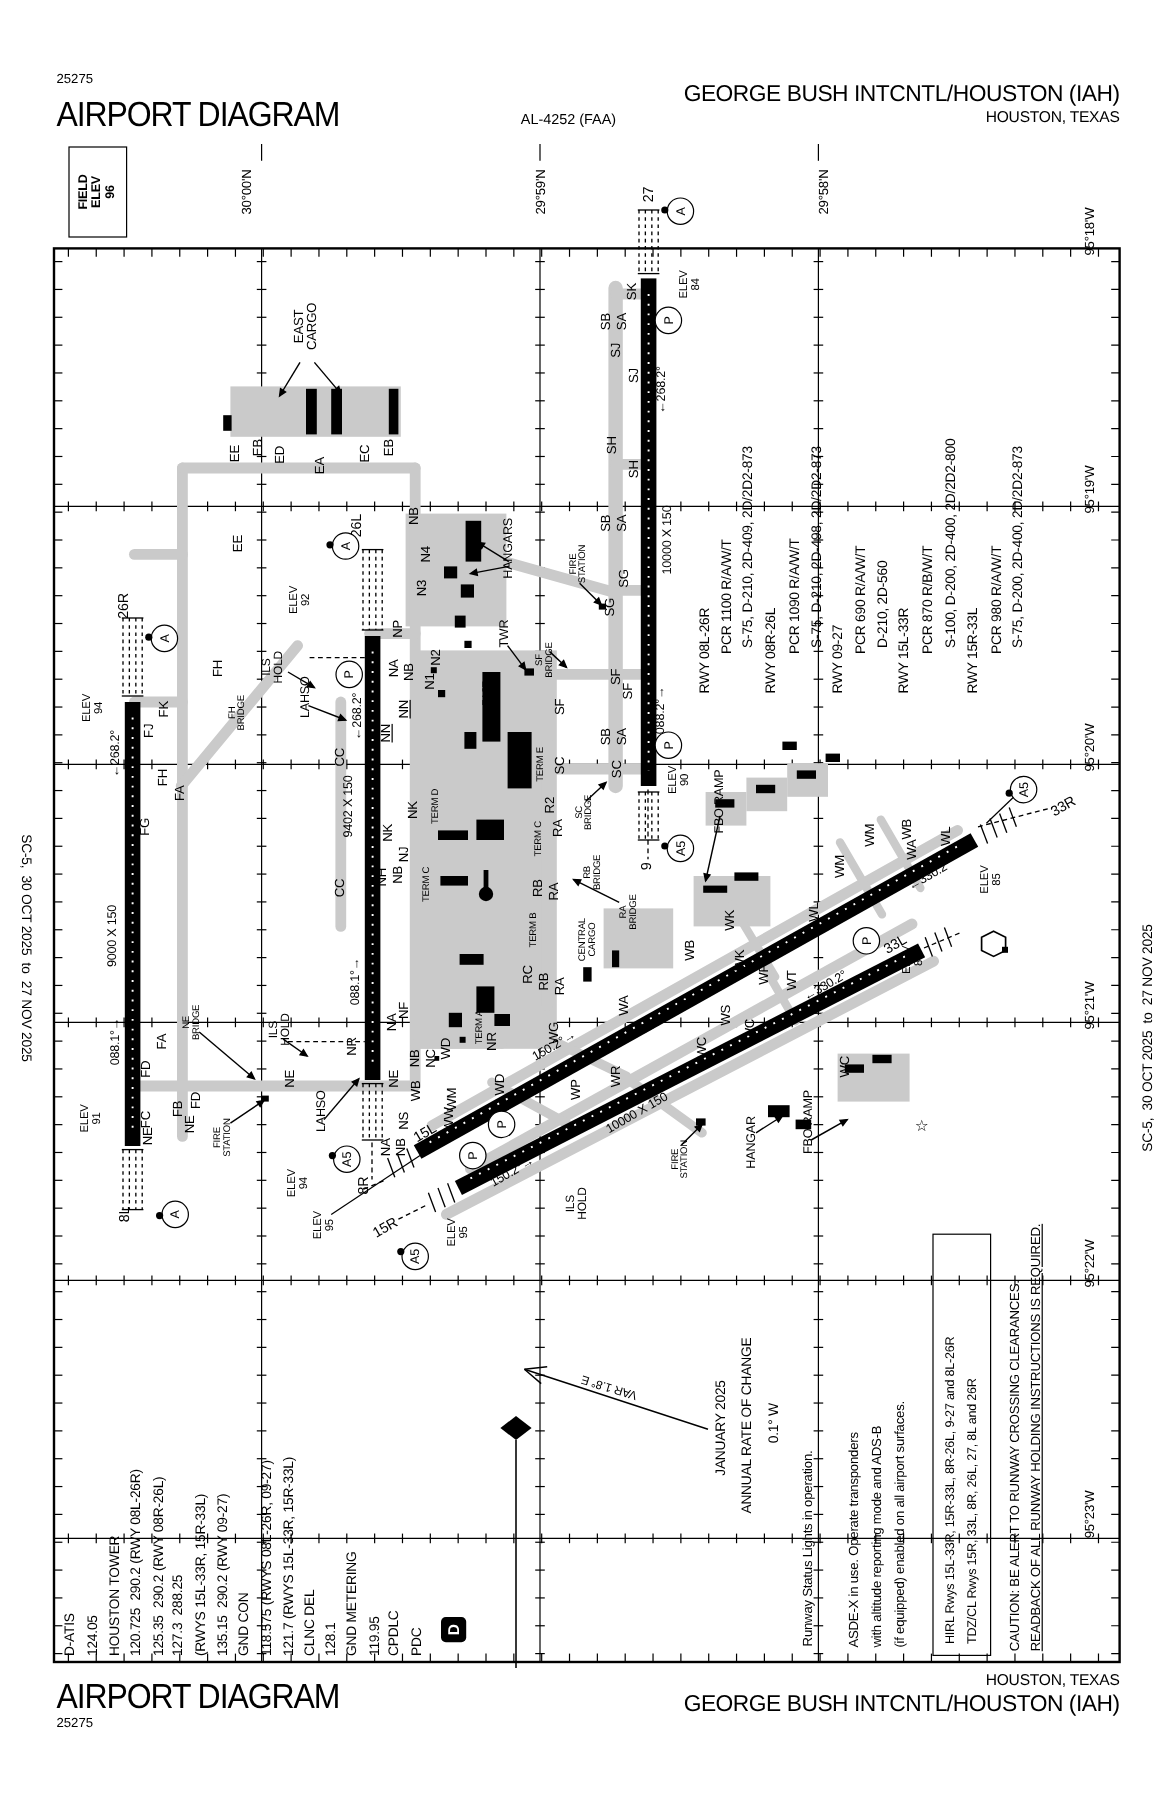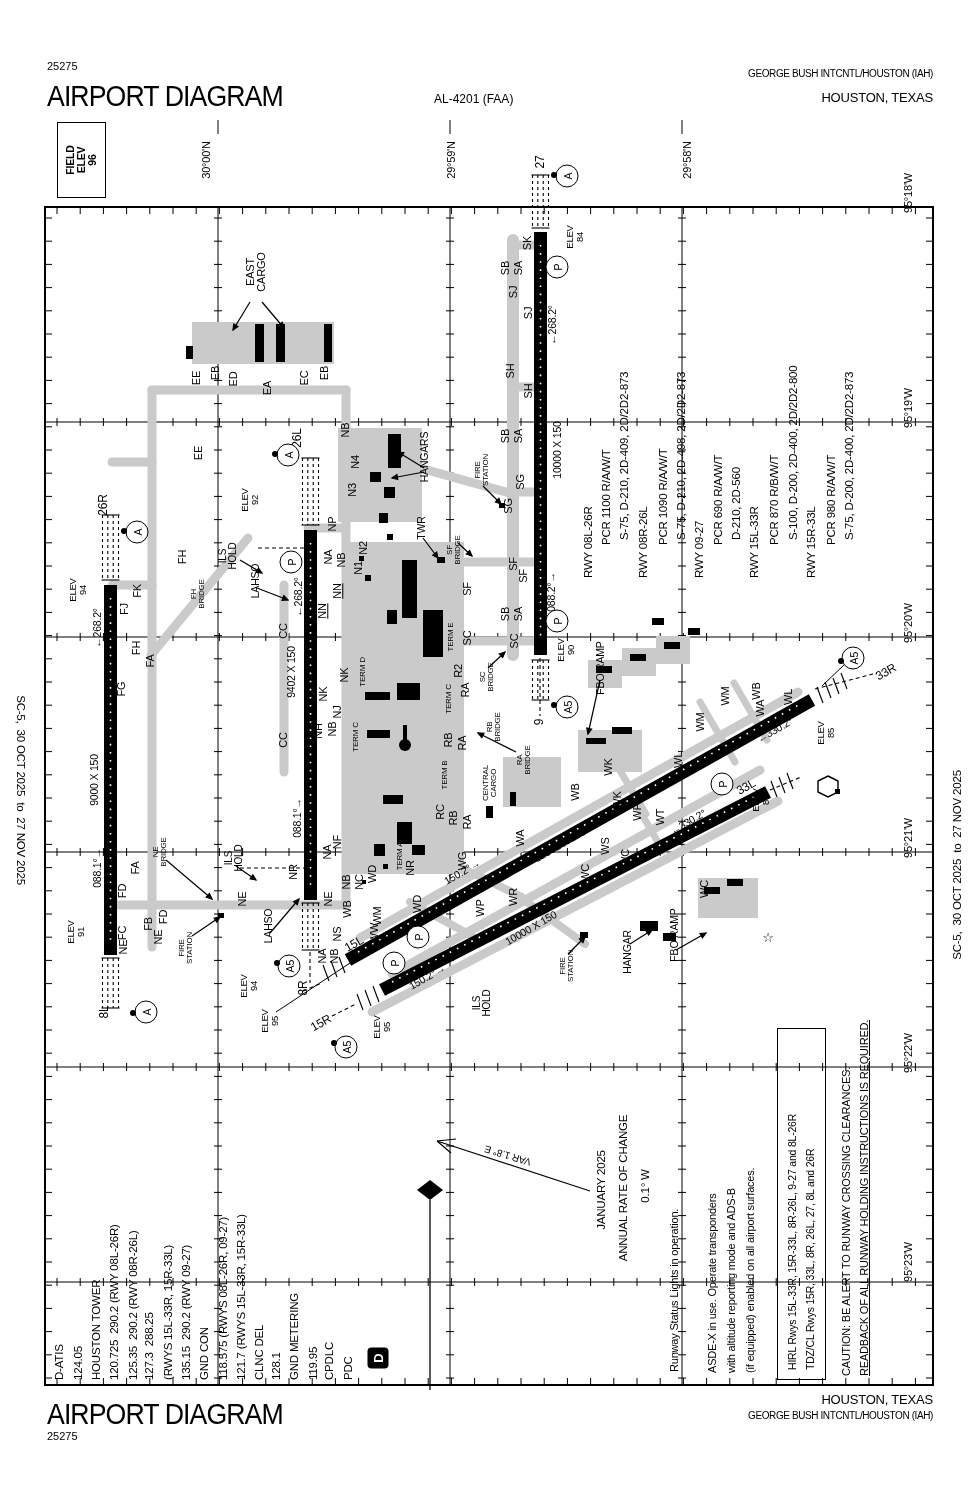--- a/index.html
+++ b/index.html
@@ -12,33 +12,33 @@
   .badge{position:absolute;width:21px;height:21px;border:1.4px solid #000;border-radius:50%;
          background:#fff;display:flex;align-items:center;justify-content:center;
          font-size:10.5px;transform:translate(-50%,-50%) rotate(-90deg);}
   .bdot{position:absolute;width:6px;height:6px;border-radius:50%;background:#000;transform:translate(-50%,-50%);}
   .dsq{position:absolute;width:21px;height:21px;background:#000;color:#fff;border-radius:4px;
        display:flex;align-items:center;justify-content:center;font-size:13px;font-weight:bold;
        transform:translate(-50%,-50%) rotate(-90deg);}
   .hbox{position:absolute;border:1.2px solid #000;}
   #hdr-title{font-size:29px;letter-spacing:-1px;transform:scaleX(.92);transform-origin:0 50%;}
   #ftr-title{font-size:29px;letter-spacing:-1px;transform:scaleX(.92);transform-origin:0 50%;}
-  .apt-name{font-size:10px;letter-spacing:-0.4px;}
+  .apt-name{font-size:19px;letter-spacing:-0.4px;}
   .city{font-size:13px;letter-spacing:-0.2px;}
   .small-num{font-size:11px;}
   .al{font-size:12px;}
 </style>
 </head>
 <body>
 
 <div id="page">
 
   <div class="abs small-num" style="left:47px;top:60px;">25275</div>
   <div class="abs" id="hdr-title" style="left:47px;top:80px;">AIRPORT DIAGRAM</div>
-  <div class="abs al" style="left:434px;top:92px;">AL-4201 (FAA)</div>
+  <div class="abs al" style="left:434px;top:92px;">AL-4252 (FAA)</div>
   <div class="abs apt-name" style="right:45px;top:68px;text-align:right;">GEORGE BUSH INTCNTL/HOUSTON (IAH)</div>
   <div class="abs city" style="right:45px;top:90px;text-align:right;">HOUSTON, TEXAS</div>
 
   <div class="abs" id="ftr-title" style="left:47px;top:1398px;">AIRPORT DIAGRAM</div>
   <div class="abs small-num" style="left:47px;top:1430px;">25275</div>
   <div class="abs city" style="right:45px;top:1392px;text-align:right;">HOUSTON, TEXAS</div>
   <div class="abs apt-name" style="right:45px;top:1410px;text-align:right;">GEORGE BUSH INTCNTL/HOUSTON (IAH)</div>
 
   <div class="lbl" style="left:20px;top:790px;font-size:11.5px;transform:translate(-50%,-50%) rotate(90deg);">SC-5,  30 OCT 2025  to  27 NOV 2025</div>
   <div class="lbl" style="left:958px;top:865px;font-size:11.5px;transform:translate(-50%,-50%) rotate(-90deg);">SC-5,  30 OCT 2025  to  27 NOV 2025</div>

